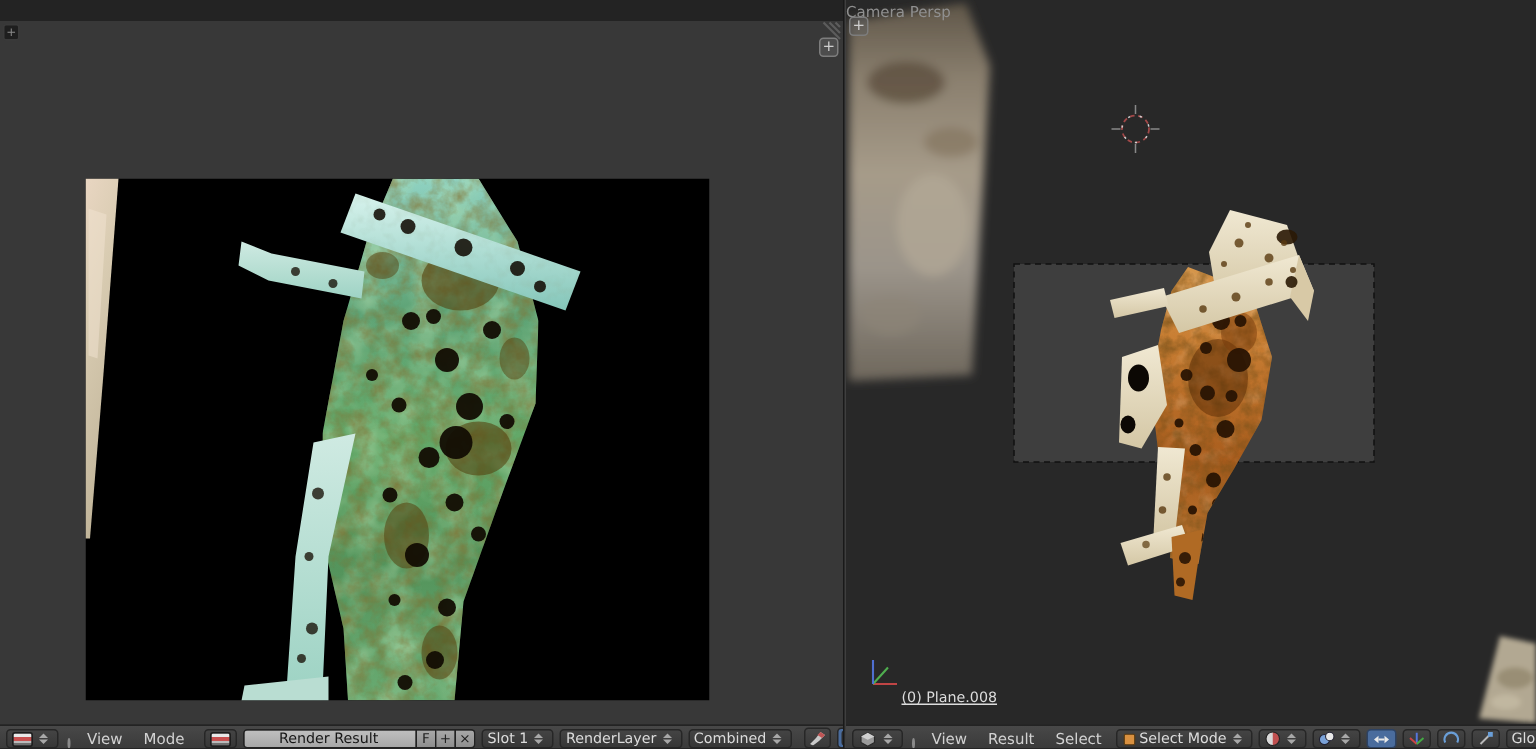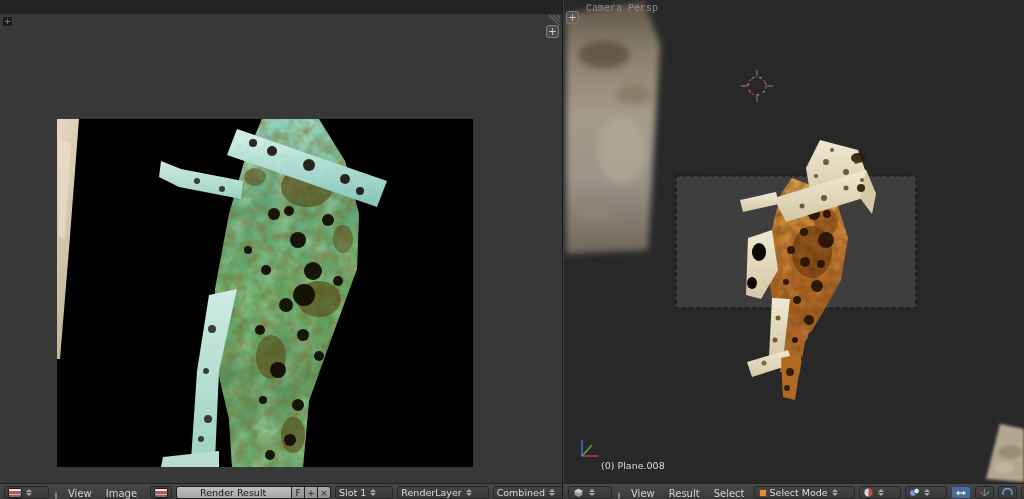--- a/index.html
+++ b/index.html
@@ -20,39 +20,39 @@
     background:#383838; overflow:hidden;
   }
   #render-svg { position:absolute; left:57px; top:105px; display:block; }
   #vp-area {
     position:absolute; left:564px; top:0; width:460px; height:483px;
     background:#282828; overflow:hidden;
   }
   #vp-svg { position:absolute; left:0; top:0; display:block; }
   #splitter { position:absolute; left:562px; top:0; width:2px; height:499px;
     background:#191919; border-right:1px solid #3f3f3f; }
-  .vp-label { position:absolute; left:22px; top:3px; font-size:10px; color:#909090;font-family:Liberation Mono, monospace; }
-  .vp-object-label { position:absolute; left:37px; top:460px; font-size:9.5px; color:#dddddd; }
+  .vp-label { position:absolute; left:0; top:3px; font-size:10px; color:#909090; }
+  .vp-object-label { position:absolute; left:37px; top:460px; font-size:9.5px; color:#dddddd;text-decoration:underline; }
   
   .hdr {
     position:absolute; top:483px; height:16px;
     background:linear-gradient(#484848,#3a3a3a);
     border-top:1px solid #232323;
     display:flex; align-items:flex-end; gap:4px; padding:0 4px;
     overflow:hidden; white-space:nowrap;
   }
   #ie-header { left:0; width:562px; }
   #vp-header { left:564px; width:460px; }
   .menu-label { font-size:10px; color:#d2d2d2; padding:0 5px; cursor:default; }
   .btn {
     height:13px; display:inline-flex; align-items:center; gap:2px;
     background:linear-gradient(#444,#373737); border:1px solid #262626;
     border-radius:3px; padding:0 3px; color:#dcdcdc; font-size:9.5px;
   }
-  .btn.drop { padding-right:16px; }
+  .btn.drop { padding-right:6px; }
   .btn.pressed { background:#4a6c9d; border-color:#2d4263; }
   .ud { display:inline-flex; flex-direction:column; gap:1px; margin-left:2px; }
   .ud i { width:0; height:0; border-left:3px solid transparent; border-right:3px solid transparent; display:block; }
   .ud .up { border-bottom:3px solid #a8a8a8; }
   .ud .dn { border-top:3px solid #a8a8a8; }
   .circle-toggle { width:7px; height:7px; border:1px solid #8a8a8a; border-radius:50%; background:transparent; margin:0 2px; }
   .name-field {
     height:13px; width:116px; background:linear-gradient(#bfbfbf,#a7a7a7);
     border:1px solid #222; border-radius:3px 0 0 3px; color:#161616;
     font-size:9.5px; line-height:12px; padding:0 23px; overflow:hidden;
@@ -232,21 +232,21 @@
   <div id="ie-header" class="hdr">
     <span class="btn drop">
       <span class="img-icon"></span>
       <span class="ud">
           <i class="up"></i>
           <i class="dn"></i>
         </span>
     </span>
     <span class="circle-toggle"></span>
     <span class="menu-label">View</span>
-    <span class="menu-label">Image</span>
+    <span class="menu-label">Mode</span>
     <span class="ihdr-sep"></span>
     <span class="btn">
       <span class="img-icon"></span>
     </span>
     <span style="display:inline-flex;">
       <span class="name-field">Render Result</span>
       <span class="mini-btn">F</span>
       <span class="mini-btn">+</span>
       <span class="mini-btn last">×</span>
     </span>

